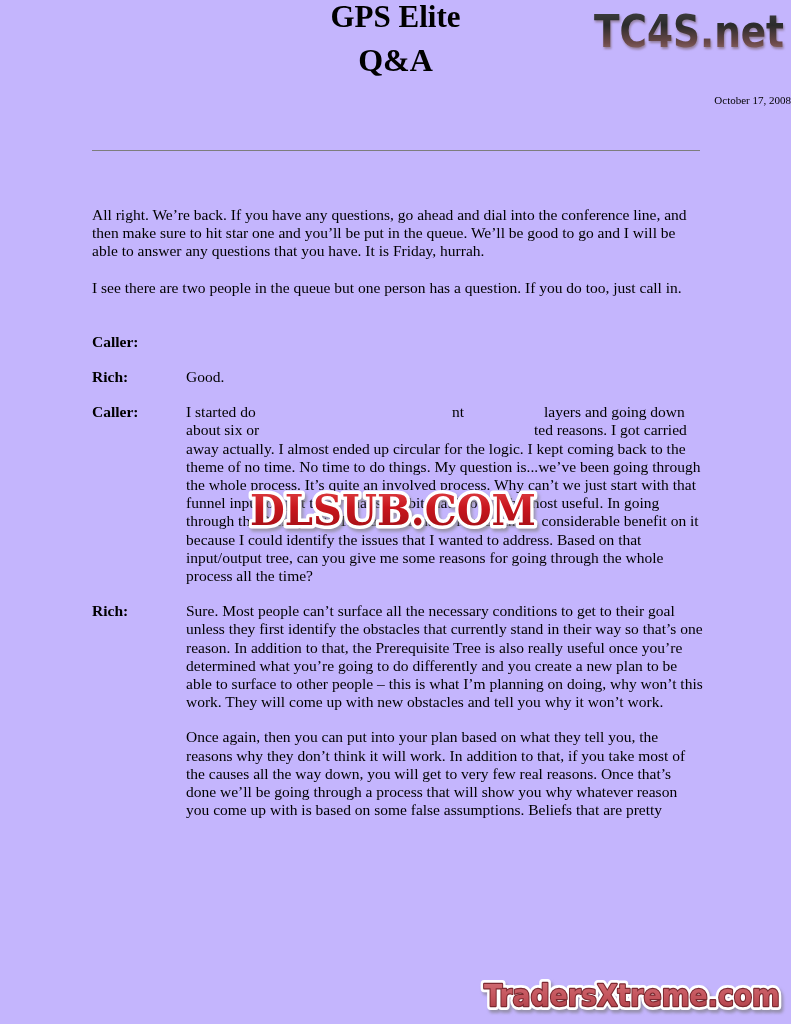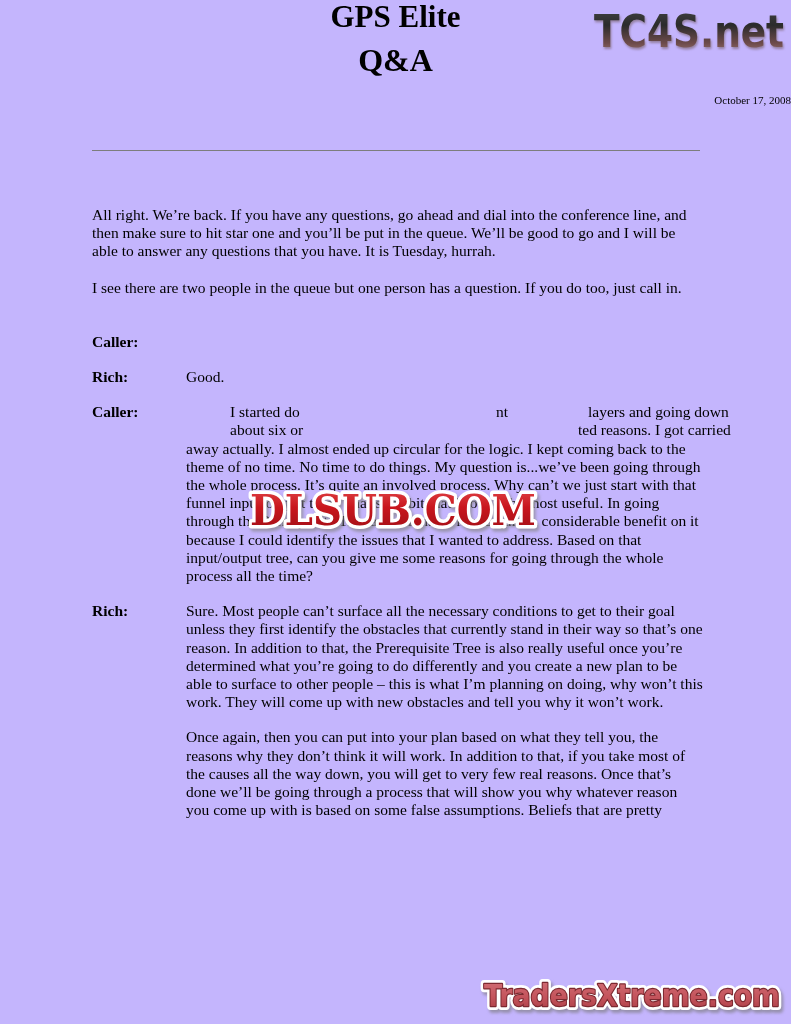--- a/index.html
+++ b/index.html
@@ -38,21 +38,21 @@
   }
   .intro-para { margin:0; }
   .intro-para + .intro-para { margin-top:18px; }
 
   .dialogue { margin-top:36px; }
   .dlg-row { display:flex; margin-top:17px; }
   .dlg-row:first-child { margin-top:0; }
   .dlg-speaker { width:94px; flex:0 0 94px; font-weight:bold; }
   .dlg-speech  { flex:1; }
 
-  .frag-line { position:relative; height:18.2px;margin-left:44px; }
+  .frag-line { position:relative; height:18.2px; }
   .frag-line .frag { position:absolute; top:0; white-space:nowrap; }
 
   
   .watermark {
     position:absolute; left:242px; top:480px; width:302px; height:60px;
     filter: drop-shadow(2px 3px 1.5px rgba(130,130,130,0.65));
   }
   .watermark text {
     font-family:"DejaVu Serif","Liberation Serif",serif;
     font-weight:bold; paint-order:stroke fill;
@@ -88,21 +88,21 @@
   <div class="title-block">
     <h1 class="doc-title">GPS Elite</h1>
     <h2 class="doc-subtitle">Q&amp;A</h2>
     <div class="doc-date">October 17, 2008</div>
   </div>
 
   <hr class="divider">
 
   <div class="content">
 
-    <p class="intro-para">All right. We’re back. If you have any questions, go ahead and dial into the conference line, and then make sure to hit star one and you’ll be put in the queue. We’ll be good to go and I will be able to answer any questions that you have. It is Tuesday, hurrah.</p>
+    <p class="intro-para">All right. We’re back. If you have any questions, go ahead and dial into the conference line, and then make sure to hit star one and you’ll be put in the queue. We’ll be good to go and I will be able to answer any questions that you have. It is Friday, hurrah.</p>
     <p class="intro-para">I see there are two people in the queue but one person has a question. If you do too, just call in.</p>
 
     <div class="dialogue">
 
       <div class="dlg-row">
         <div class="dlg-speaker">Caller:</div>
       </div>
 
       <div class="dlg-row">
         <div class="dlg-speaker">Rich:</div>

